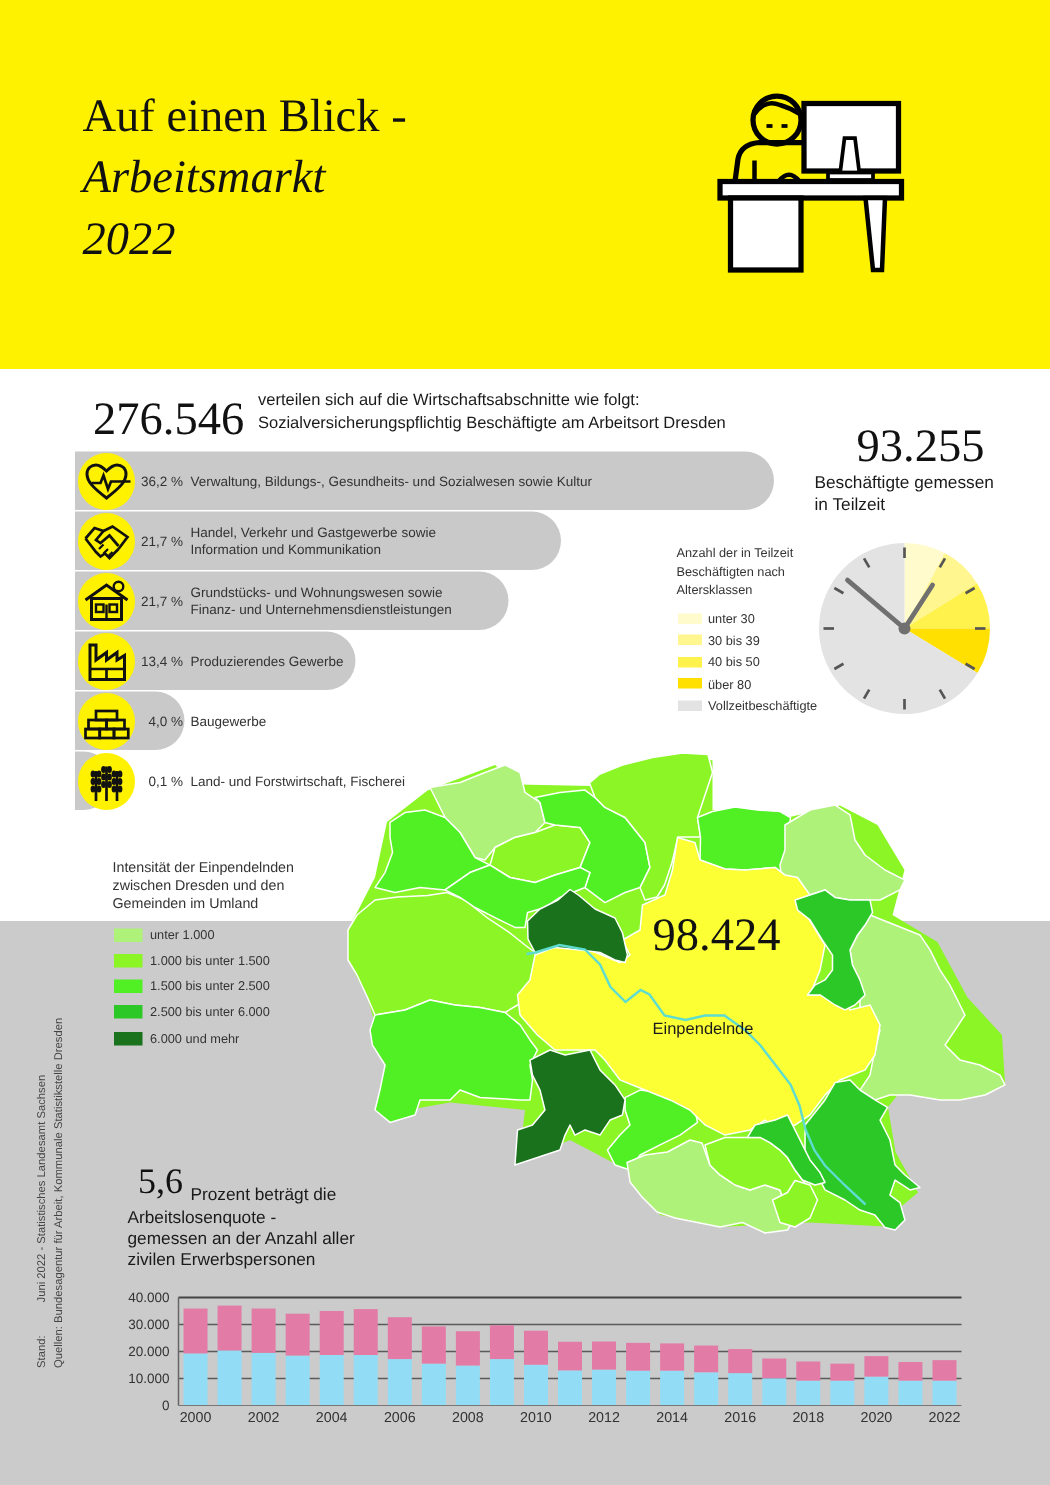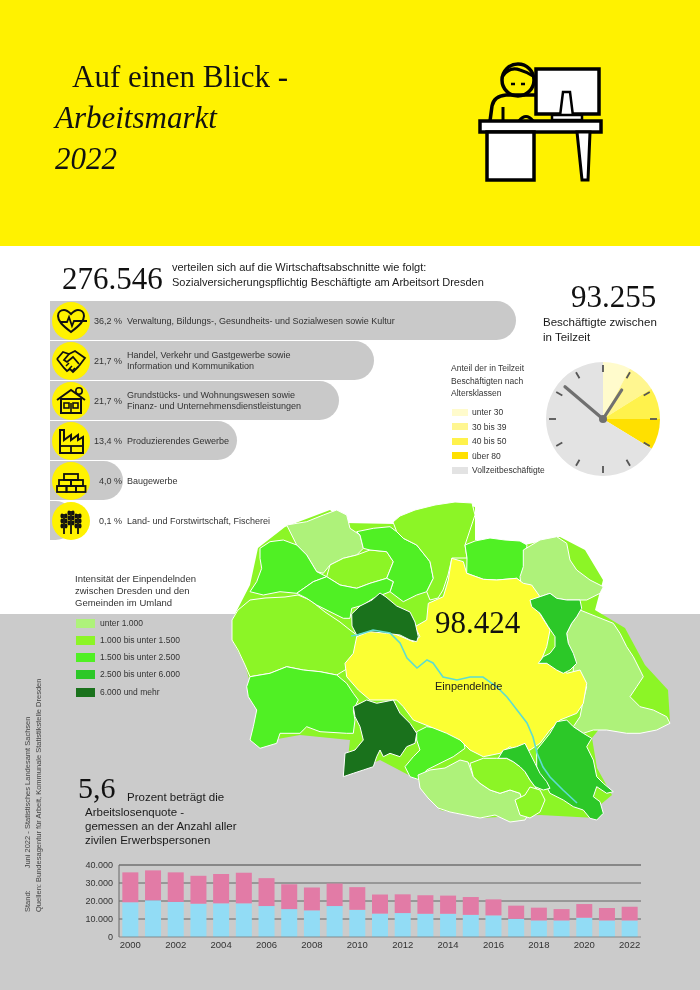--- a/index.html
+++ b/index.html
@@ -2,21 +2,21 @@
 <html><head>
 <meta charset="utf-8">
 <style>
   html,body{margin:0;padding:0;background:#fff;}
   #page{position:relative;width:700px;height:990px;overflow:hidden;background:#fff;font-family:"Liberation Sans",sans-serif;color:#1a1a1a;}
   .abs{position:absolute;}
   .header{left:0;top:0;width:700px;height:246px;}
   .gray-bg{left:0;top:614px;width:700px;height:376px;}
   .title{left:55px;top:56px;font-family:"Liberation Serif",serif;font-size:31px;line-height:41px;color:#111;white-space:nowrap;}
   .title .it{font-style:italic;display:block;}
-  .title .nm{display:block;margin-left:17px;}
+  .title .nm{display:block;}
   .header-icon{left:470px;top:40px;}
   .big-num{font-family:"Liberation Serif",serif;font-size:31px;line-height:34px;color:#111;white-space:nowrap;}
   .desc{left:172px;top:260px;font-size:11px;line-height:15px;white-space:nowrap;color:#1a1a1a;}
   .sector-row{position:absolute;left:0;width:540px;height:40px;}
   .sector-bar{position:absolute;left:50px;top:0;height:39px;border-radius:0 20px 20px 0;}
   .sector-circle{position:absolute;left:52px;top:1px;width:38px;height:38px;border-radius:50%;}
   .sector-circle svg{position:absolute;left:0;top:0;}
   .sector-pct{position:absolute;left:86px;width:36px;text-align:right;top:0;height:40px;line-height:40px;font-size:9px;color:#333;white-space:nowrap;}
   .sector-label{position:absolute;left:127px;top:0;height:40px;display:flex;flex-direction:column;justify-content:center;font-size:9px;line-height:11px;color:#333;white-space:nowrap;}
   .caption{font-size:11.5px;line-height:15px;white-space:nowrap;color:#1a1a1a;}
@@ -188,26 +188,26 @@
     </div>
     <span class="sector-pct">0,1 %</span>
     <div class="sector-label">
       <span>Land- und Forstwirtschaft, Fischerei</span>
       <span></span>
     </div>
   </div>
 
   <div class="abs big-num" style="left:571px;top:280px;">93.255</div>
   <div class="abs caption" style="left:543px;top:315px;">
-    <div>Beschäftigte zwischen</div>
+    <div>Beschäftigte gemessen</div>
     <div>in Teilzeit</div>
   </div>
 
   <div class="abs pie-legend-title">
-    <div>Anteil der in Teilzeit</div>
+    <div>Anzahl der in Teilzeit</div>
     <div>Beschäftigten nach</div>
     <div>Altersklassen</div>
   </div>
   <div class="legend-item" style="left:452px;top:406px;">
     <span class="sw" style="background: rgb(255, 251, 204);"></span>
     <span class="lt">unter 30</span>
   </div>
   <div class="legend-item" style="left:452px;top:420.5px;">
     <span class="sw" style="background: rgb(255, 246, 144);"></span>
     <span class="lt">30 bis 39</span>
@@ -300,21 +300,21 @@
   </div>
   <div class="map-item" style="top:668px;">
     <span class="sw" style="background: rgb(44, 200, 40);"></span>
     <span class="lt">2.500 bis unter 6.000</span>
   </div>
   <div class="map-item" style="top:686px;">
     <span class="sw" style="background: rgb(26, 114, 28);"></span>
     <span class="lt">6.000 und mehr</span>
   </div>
 
-  <div class="abs big-num" style="left:78px;top:771px;font-size:30px;">5,6</div>
+  <div class="abs big-num" style="left:92px;top:771px;font-size:24px;">5,6</div>
   <div class="abs ue-text" style="left:127px;top:790px;">Prozent beträgt die</div>
   <div class="abs ue-text" style="left:85px;top:805px;">
     <div>Arbeitslosenquote -</div>
     <div>gemessen an der Anzahl aller</div>
     <div>zivilen Erwerbspersonen</div>
   </div>
 
   <svg id="chart-svg" class="abs" style="left:75px;top:855px;" width="580" height="100" viewBox="75 855 580 100">
       <line x1="119" x2="641" y1="865" y2="865" stroke="#444" stroke-width="1.2"></line>
       <text x="113" y="868.2" text-anchor="end" font-size="9" fill="#333">40.000</text>

